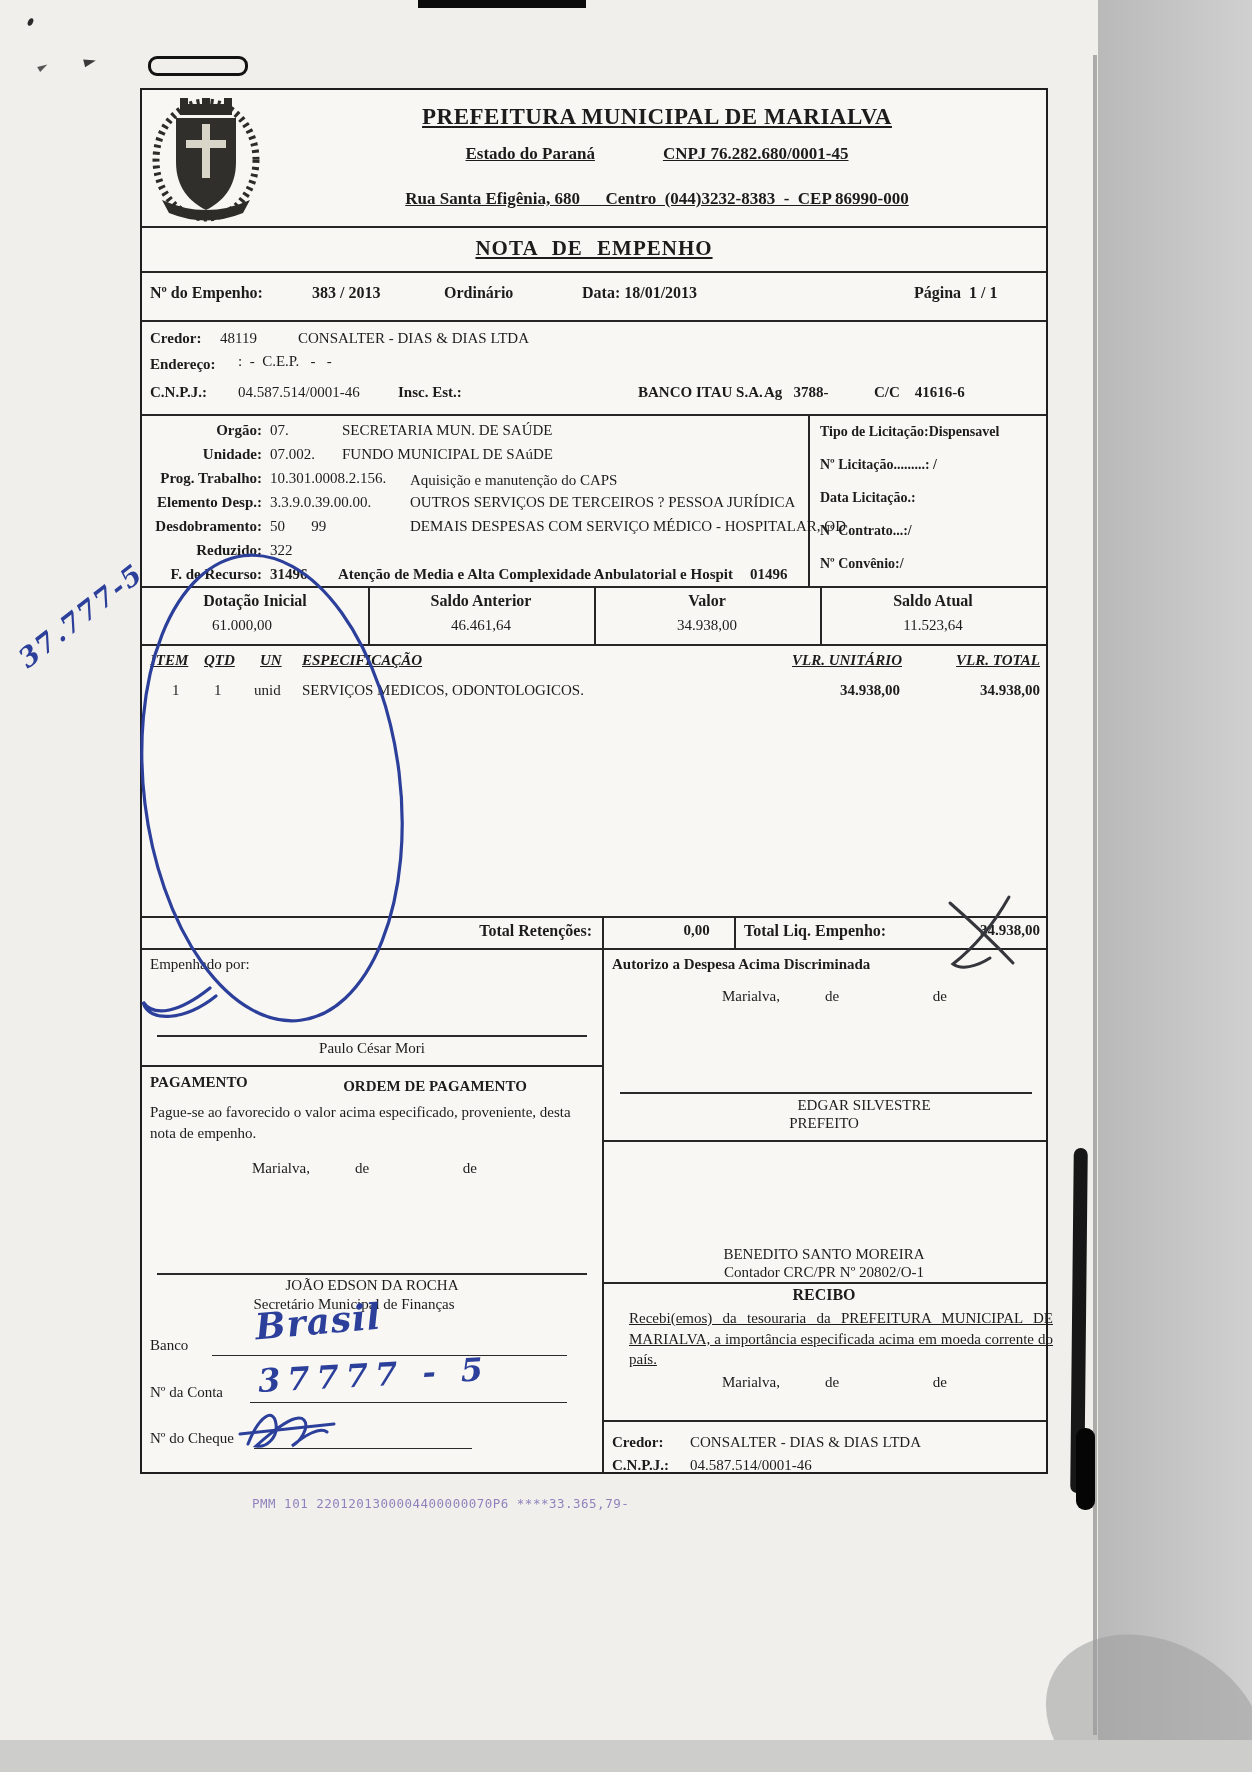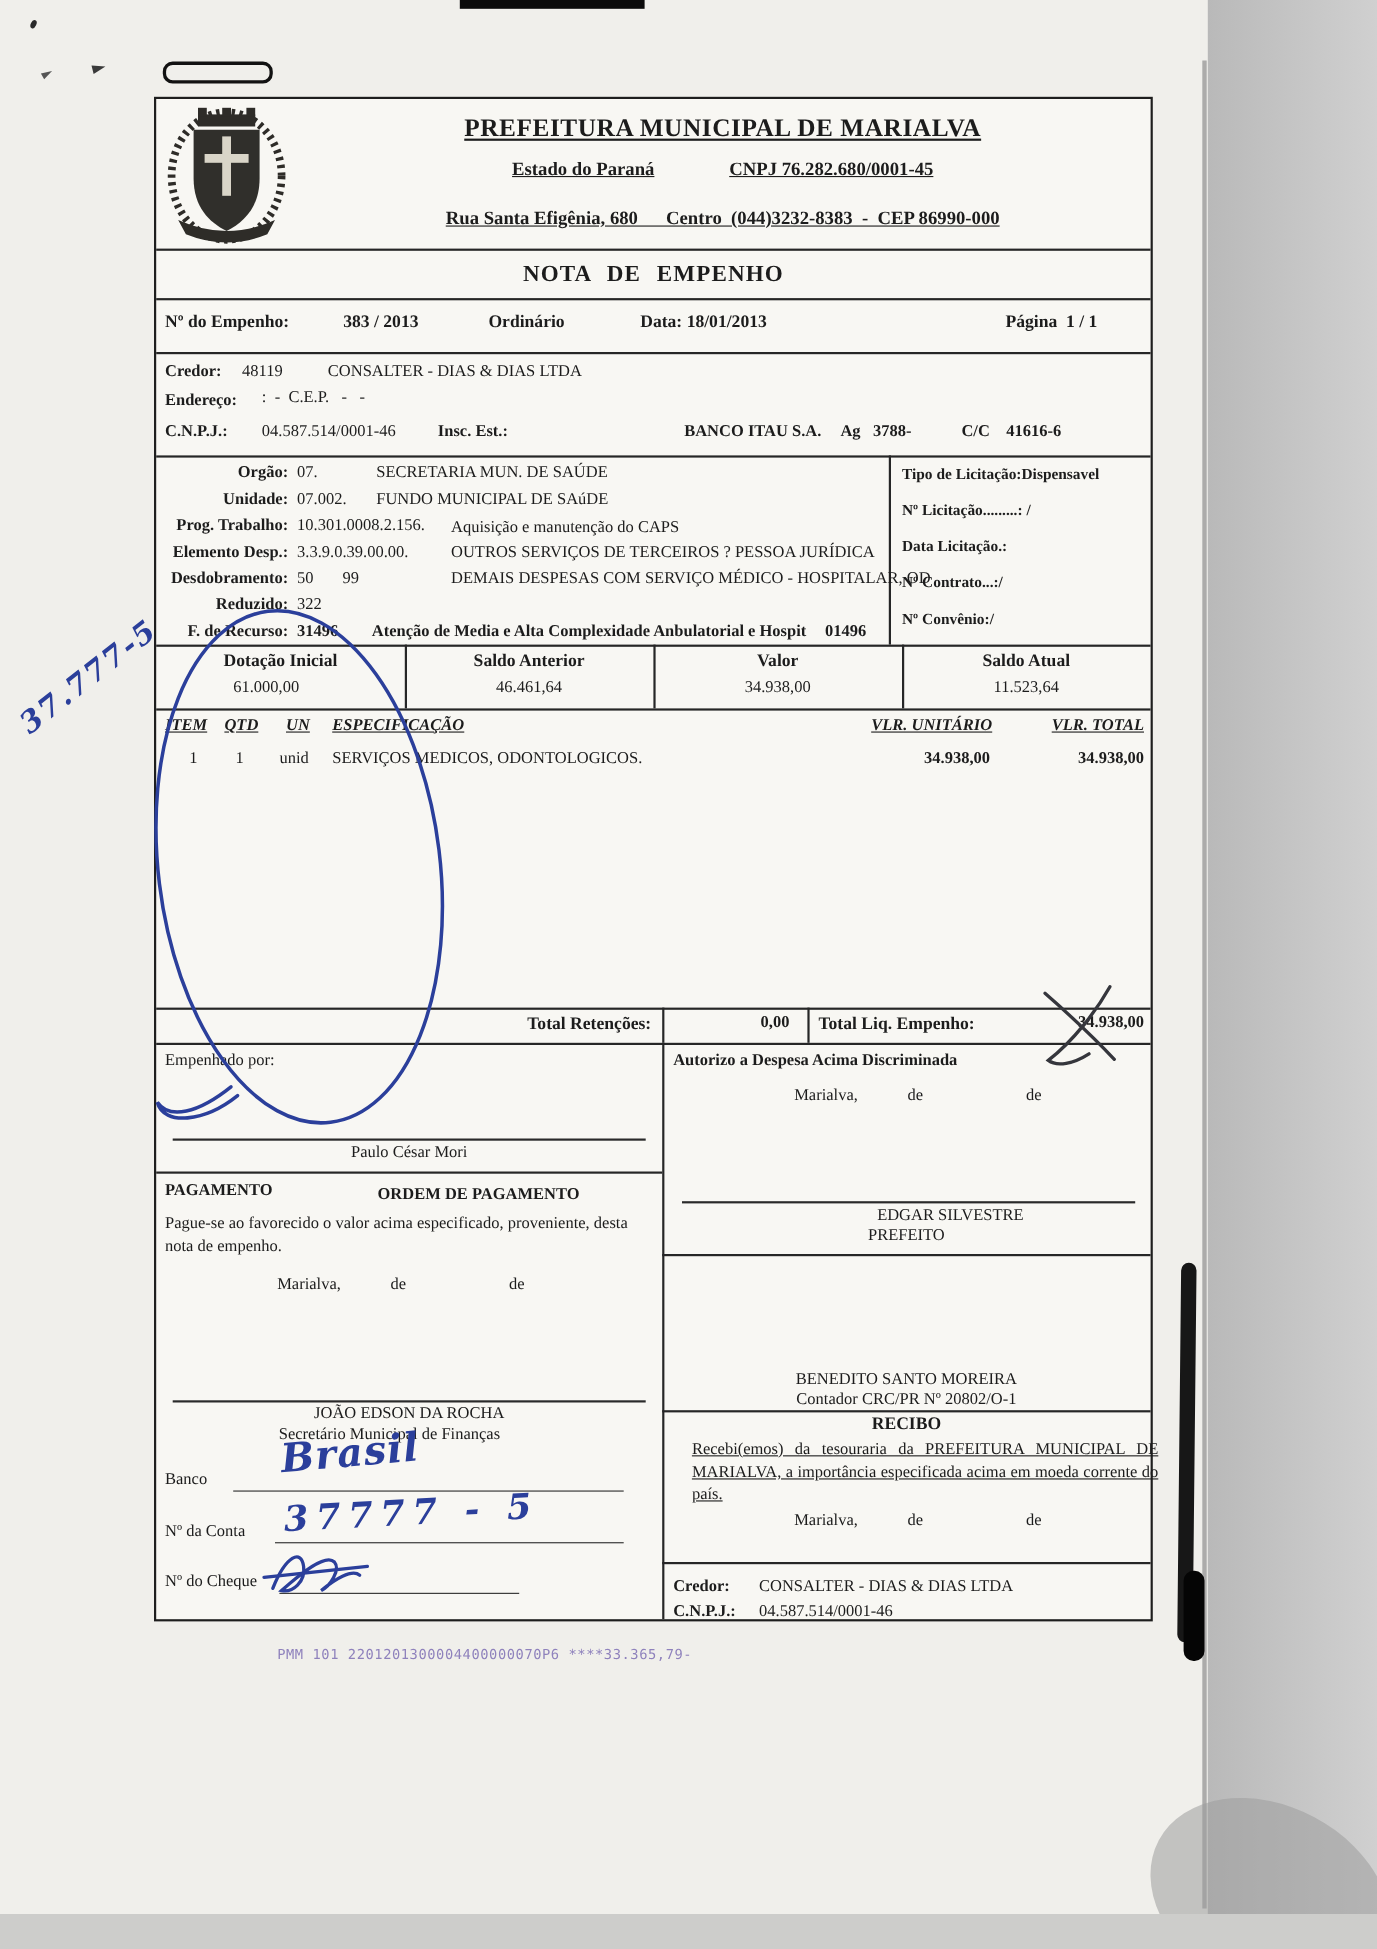--- a/index.html
+++ b/index.html
@@ -15,21 +15,21 @@
   .rt{text-align:right;}
   .just{text-align:justify;}
   
   .doc{position:absolute;left:140px;top:88px;width:904px;height:1382px;
        border:2px solid #1e1e1e;background:#f8f7f3;}
   .hline{position:absolute;height:0;border-top:2px solid #262626;}
   .vline{position:absolute;width:0;border-left:2px solid #262626;}
   .sigline{position:absolute;border-bottom:2px solid #2a2a2a;height:0;}
   .wline{position:absolute;border-bottom:1.5px solid #2a2a2a;}
   .fs14{font-size:14px;} .fs15{font-size:15px;} .fs16{font-size:16px;}
-  .fs17{font-size:17px;} .fs21{font-size:21px;} .fs23{font-size:23px;}
+  .fs17{font-size:17px;} .fs21{font-size:21px;text-decoration:underline;} .fs23{font-size:23px;}
   
   .hw{position:absolute;color:#2b3f9b;font-family:"DejaVu Serif",serif;
       font-style:italic;font-weight:bold;pointer-events:none;}
   .overlay{position:absolute;left:0;top:0;pointer-events:none;}
   
   .art{position:absolute;}
   .dotmatrix{position:absolute;font-family:"DejaVu Sans Mono",monospace;
              color:#8577b8;opacity:.9;letter-spacing:.5px;font-size:12.5px;}
 </style>
 </head>
@@ -100,21 +100,21 @@
     <div class="abs b fs16 pre" style="left:772px;top:194px;">Página  1 / 1</div>
 
     <div class="abs b fs15" style="left:8px;top:240px;">Credor:</div>
     <div class="abs fs15" style="left:78px;top:240px;">48119</div>
     <div class="abs fs15" style="left:156px;top:240px;">CONSALTER - DIAS &amp; DIAS LTDA</div>
     <div class="abs b fs15" style="left:8px;top:266px;">Endereço:</div>
     <div class="abs fs15 pre" style="left:96px;top:263px;">:  -  C.E.P.   -   -</div>
     <div class="abs b fs15" style="left:8px;top:294px;">C.N.P.J.:</div>
     <div class="abs fs15" style="left:96px;top:294px;">04.587.514/0001-46</div>
     <div class="abs b fs15" style="left:256px;top:294px;">Insc. Est.:</div>
-    <div class="abs b fs15" style="left:480px;top:294px;">BANCO ITAU S.A.</div>
+    <div class="abs b fs15" style="left:496px;top:294px;">BANCO ITAU S.A.</div>
     <div class="abs b fs15 pre" style="left:622px;top:294px;">Ag   3788-</div>
     <div class="abs b fs15 pre" style="left:732px;top:294px;text-align:center;">C/C    41616-6</div>
 
     <div class="abs b fs15 rt" style="left:0;top:332px;width:120px;">Orgão:</div>
     <div class="abs fs15" style="left:128px;top:332px;">07.</div>
     <div class="abs fs15" style="left:200px;top:332px;">SECRETARIA MUN. DE SAÚDE</div>
 
     <div class="abs b fs15 rt" style="left:0;top:356px;width:120px;">Unidade:</div>
     <div class="abs fs15" style="left:128px;top:356px;">07.002.</div>
     <div class="abs fs15" style="left:200px;top:356px;">FUNDO MUNICIPAL DE SAúDE</div>
@@ -164,21 +164,21 @@
     <div>
       <div class="abs fs15" style="left:30px;top:592px;">1</div>
       <div class="abs fs15" style="left:72px;top:592px;">1</div>
       <div class="abs fs15" style="left:112px;top:592px;">unid</div>
       <div class="abs fs15" style="left:160px;top:592px;">SERVIÇOS MEDICOS, ODONTOLOGICOS.</div>
       <div class="abs b fs15 rt" style="left:620px;top:592px;width:138px;">34.938,00</div>
       <div class="abs b fs15 rt" style="left:760px;top:592px;width:138px;">34.938,00</div>
     </div>
 
     <div class="abs b fs16 rt" style="left:250px;top:832px;width:200px;">Total Retenções:</div>
-    <div class="abs b fs15 ctr" style="left:484px;top:832px;width:157px;">0,00</div>
+    <div class="abs b fs15 ctr" style="left:460px;top:832px;width:157px;padding-left:16px;">0,00</div>
     <div class="abs b fs16" style="left:602px;top:832px;">Total Liq. Empenho:</div>
     <div class="abs b fs15 rt" style="left:760px;top:832px;width:138px;">34.938,00</div>
 
     <div class="abs fs15" style="left:8px;top:866px;">Empenhado por:</div>
     <div class="sigline" style="left:15px;top:945px;width:430px;"></div>
     <div class="abs fs15 ctr" style="left:0;top:950px;width:460px;">Paulo César Mori</div>
 
     <div class="abs b fs15" style="left:8px;top:984px;">PAGAMENTO</div>
     <div class="abs b fs15 ctr" style="left:140px;top:988px;width:306px;">ORDEM DE PAGAMENTO</div>
     <div class="abs fs15" style="left:8px;top:1012px;width:432px;line-height:1.4;">Pague-se ao favorecido o valor acima especificado, proveniente, desta nota de empenho.</div>

